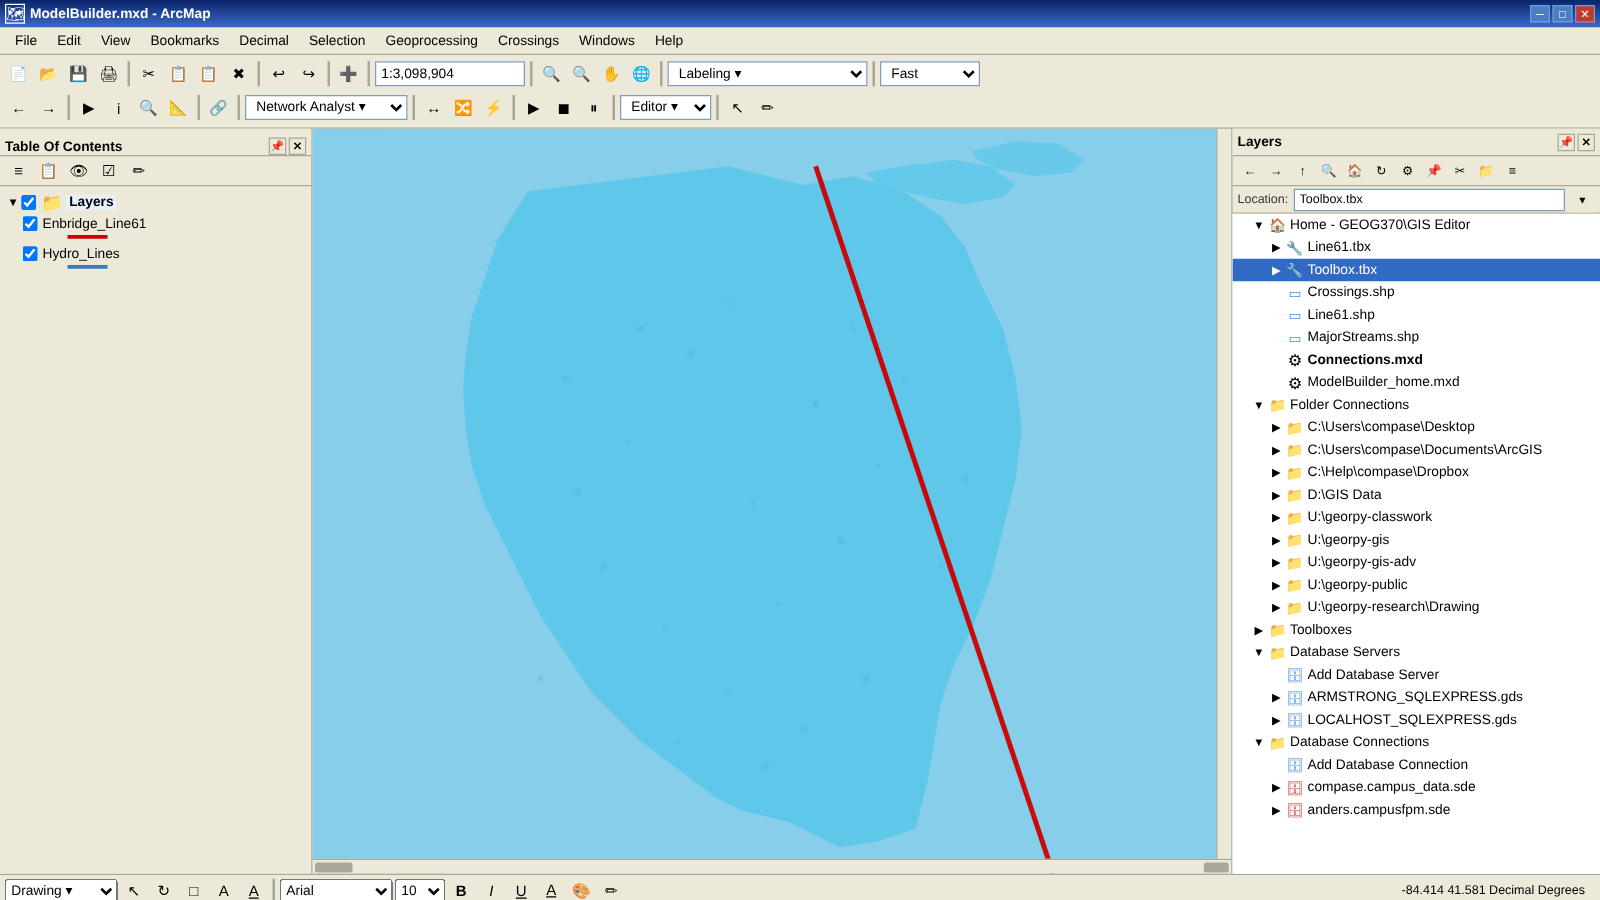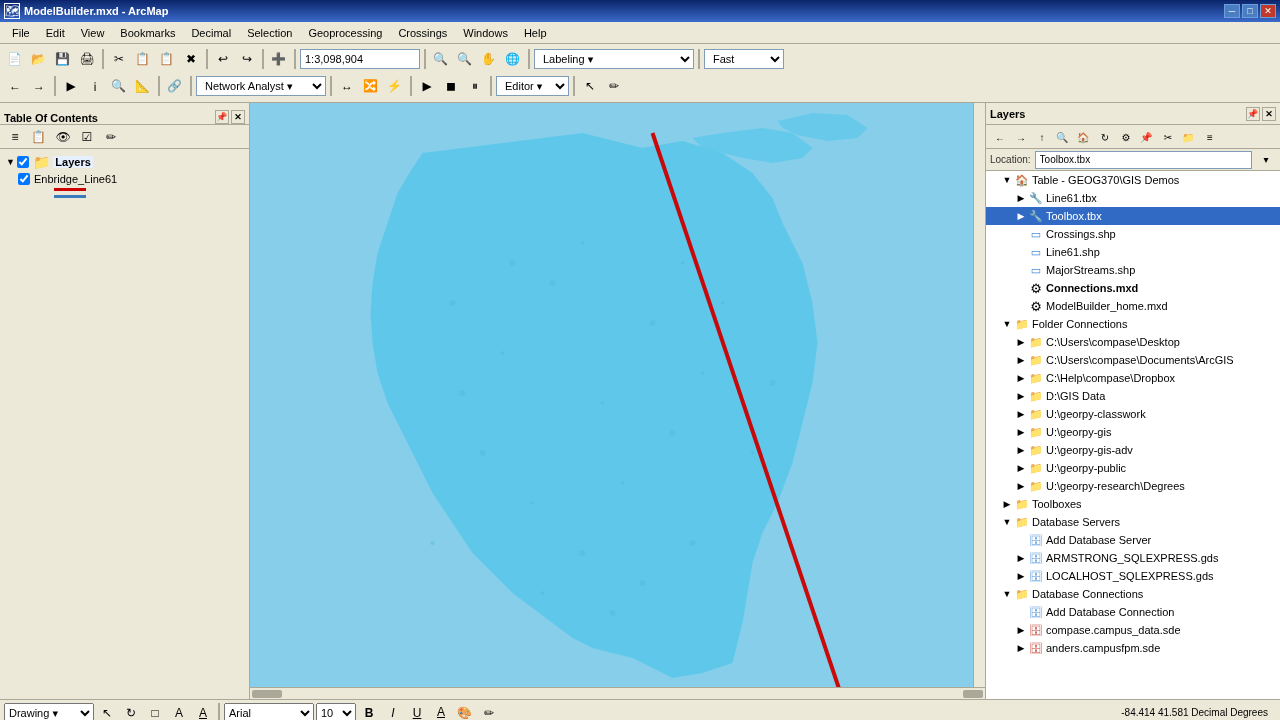--- a/index.html
+++ b/index.html
@@ -380,20 +380,24 @@
         </div>
 
         <div class="toc-layer indent1">
           <input type="checkbox" class="checkbox" checked="" style="">
           <span>Enbridge_Line61</span>
         </div>
         <div style="padding-left:50px; margin-top:1px; margin-bottom:4px;">
           <div style="width:32px; height:3px; background:#cc0000;"></div>
         </div>
 
+        <div class="toc-layer indent1">
+          <input type="checkbox" class="checkbox" checked="" style="">
+          <span>Hydro_Lines</span>
+        </div>
         <div style="padding-left:50px; margin-top:1px;">
           <div style="width:32px; height:3px; background:#3a7abf;"></div>
         </div>
       </div>
     </div>
   </div>
 
   <div id="map-area">
     <svg id="map-svg" viewBox="0 0 630 596" xmlns="http://www.w3.org/2000/svg">
 
@@ -465,21 +469,21 @@
     <div id="catalog-location">
       <span class="loc-label">Location:</span>
       <input class="loc-input" value="Toolbox.tbx" style="">
       <div class="cat-tb-btn">▾</div>
     </div>
     <div id="catalog-tree">
 
       <div class="cat-tree-item indent1">
         <span class="cat-expand">▼</span>
         <span class="item-icon folder-yellow">🏠</span>
-        <span class="item-label">Table - GEOG370\GIS Demos</span>
+        <span class="item-label">Home - GEOG370\GIS Editor</span>
       </div>
 
       <div class="cat-tree-item indent2">
         <span class="cat-expand">▶</span>
         <span class="item-icon toolbox-red">🔧</span>
         <span class="item-label">Line61.tbx</span>
       </div>
 
       <div class="cat-tree-item indent2 selected">
         <span class="cat-expand">▶</span>
@@ -559,21 +563,21 @@
         <span class="item-label">U:\georpy-gis-adv</span>
       </div>
       <div class="cat-tree-item indent2">
         <span class="cat-expand">▶</span>
         <span class="item-icon folder-yellow">📁</span>
         <span class="item-label">U:\georpy-public</span>
       </div>
       <div class="cat-tree-item indent2">
         <span class="cat-expand">▶</span>
         <span class="item-icon folder-yellow">📁</span>
-        <span class="item-label">U:\georpy-research\Degrees</span>
+        <span class="item-label">U:\georpy-research\Drawing</span>
       </div>
 
       <div class="cat-tree-item indent1">
         <span class="cat-expand">▶</span>
         <span class="item-icon folder-yellow">📁</span>
         <span class="item-label">Toolboxes</span>
       </div>
 
       <div class="cat-tree-item indent1">
         <span class="cat-expand">▼</span>

